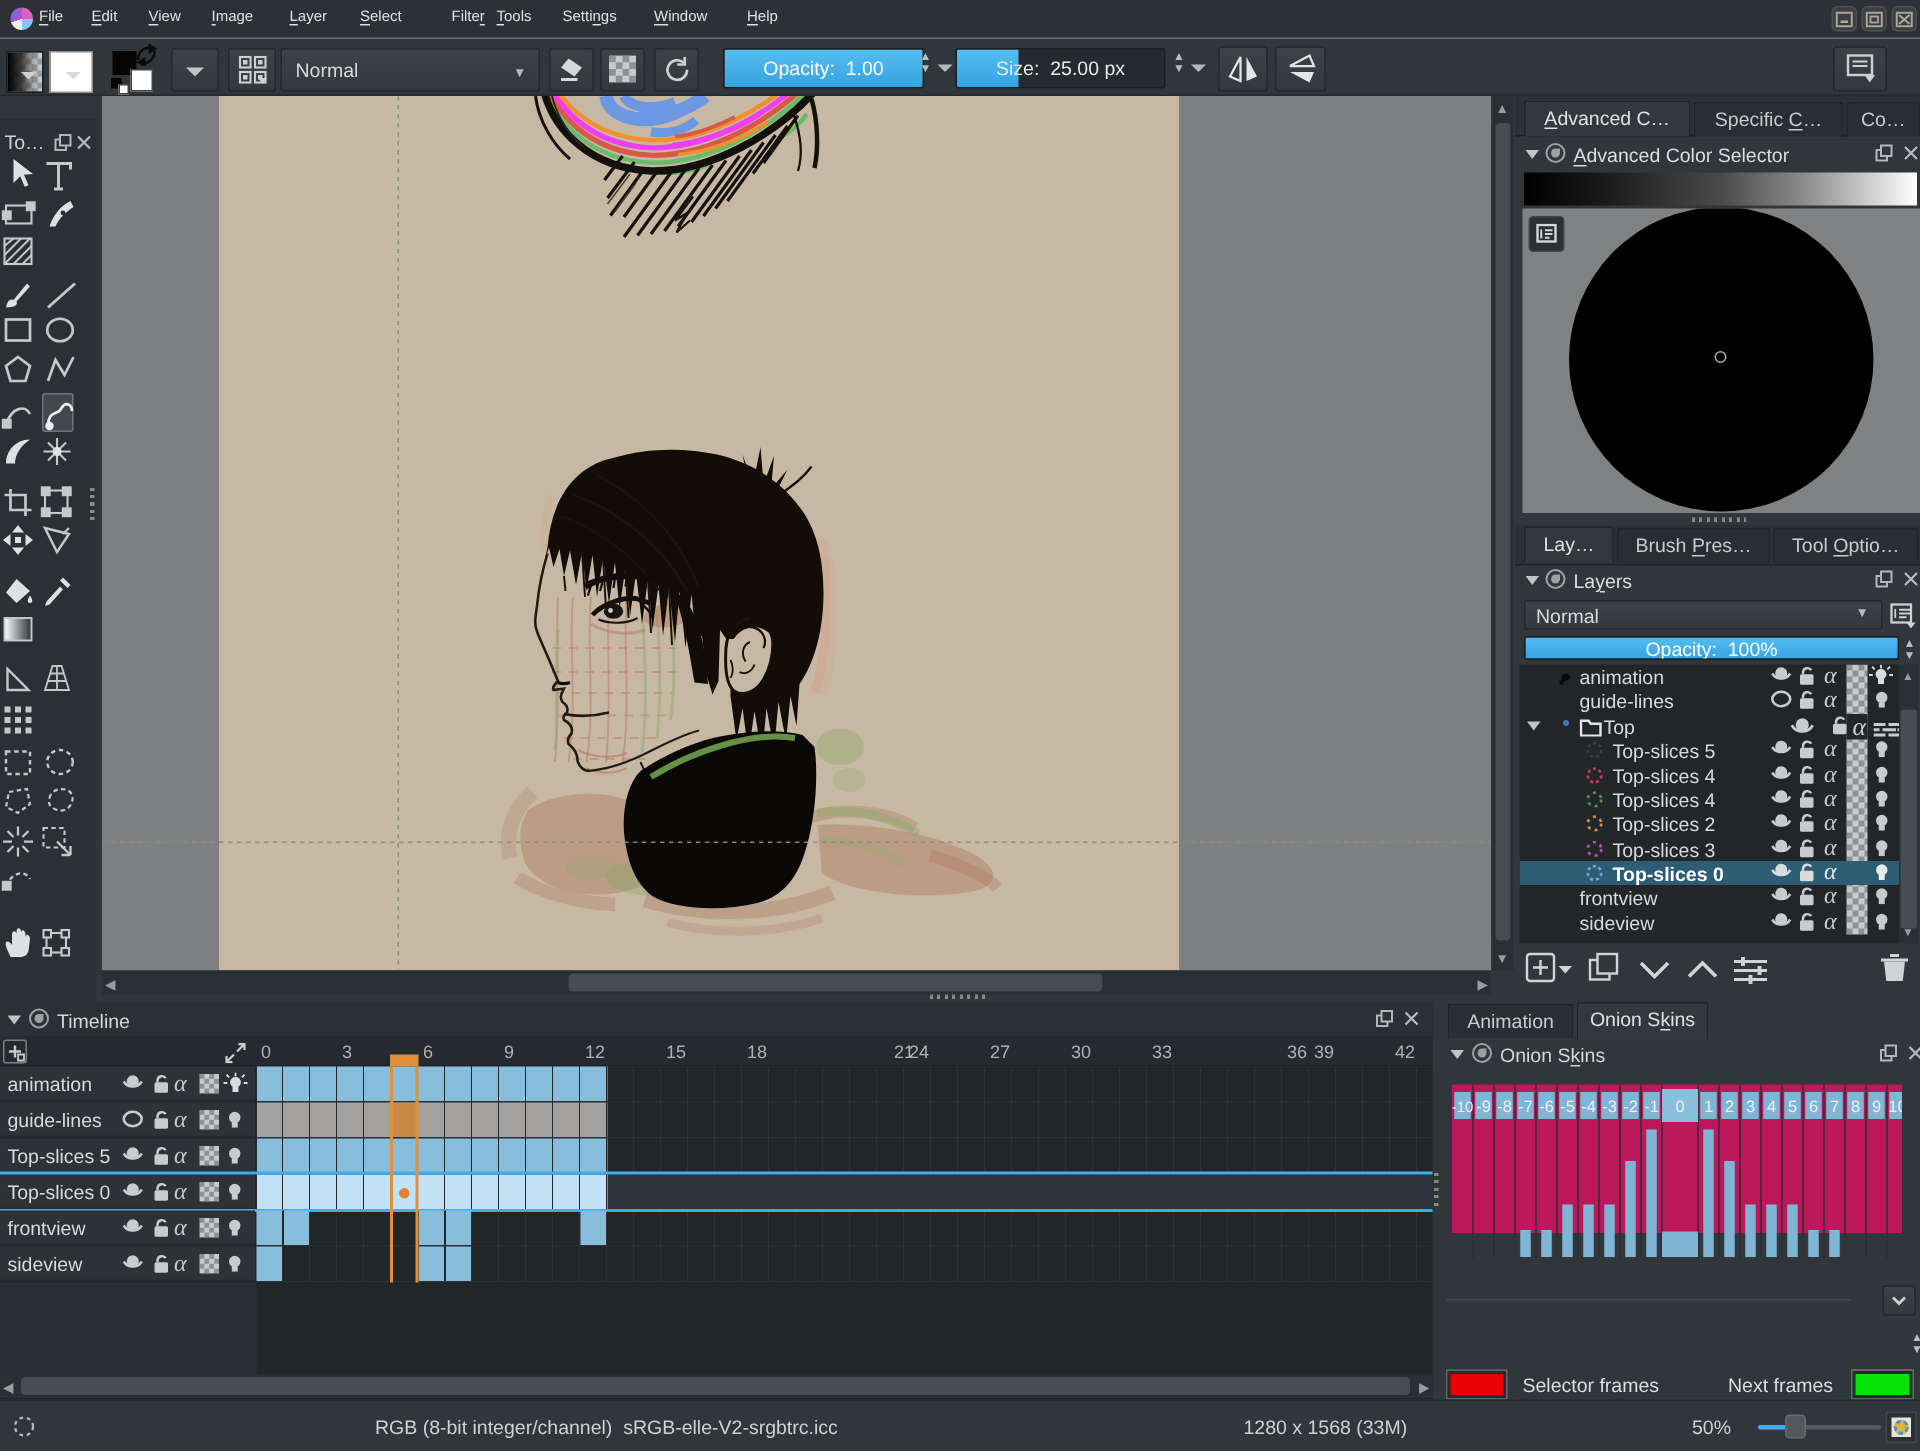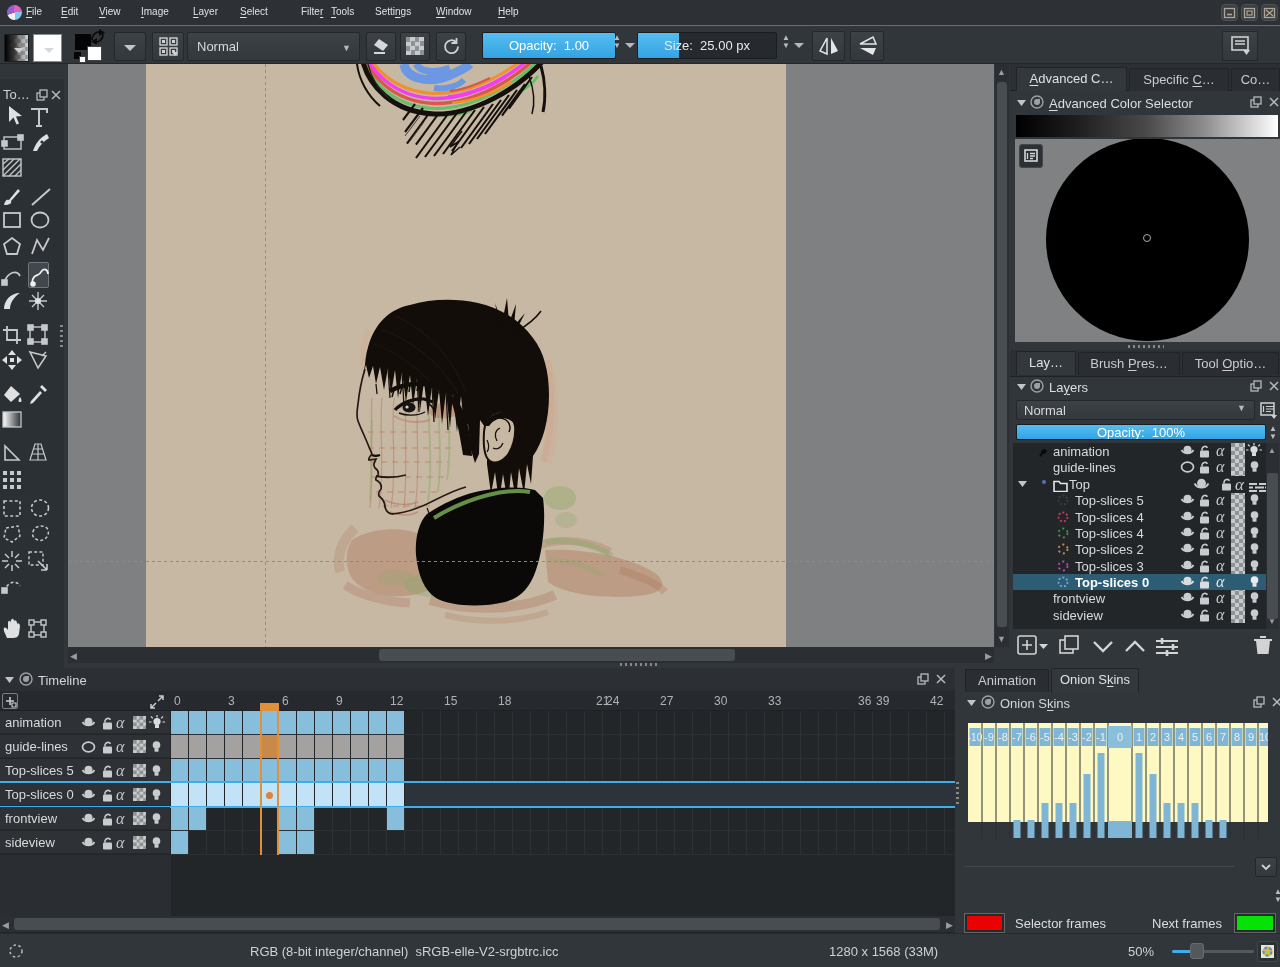--- a/index.html
+++ b/index.html
@@ -1011,21 +1011,21 @@
         <circle cx="7" cy="7" r="6" fill="none" stroke="#9da0a3" stroke-width="1.4"></circle>
         <path d="M7 4 a3 3 0 1 0 3 3 v-3 z" fill="#9da0a3"></path>
       </svg>
     <span class="abs" style="left:38px;top:28px;font-size:13px;color:#d5d6d7;">Onion S<u>k</u>ins</span>
     <svg class="abs" style="left:291px;top:28px" width="30" height="13">
       <rect x="1" y="4" width="7" height="7" fill="none" stroke="#b7babc" stroke-width="1.3"></rect>
       <rect x="4" y="1" width="7" height="7" fill="#31363b" stroke="#b7babc" stroke-width="1.3"></rect>
       <path d="M20 2 l8 8 M28 2 l-8 8" stroke="#b7babc" stroke-width="1.5"></path>
     </svg>
 
-    <div class="abs" style="left:6px;top:55px;width:300px;height:99px;background:#fef9c3;">
+    <div class="abs" style="left:6px;top:55px;width:300px;height:99px;background:#be185d;">
       <svg width="300" height="116">
         <g stroke="#2b2f34" stroke-width="1">
             <path d="M14 0 V116 M28 0 V116 M42 0 V116 M56 0 V116 M70 0 V116 M84 0 V116 M98 0 V116 M112 0 V116 M126 0 V116 M140 0 V116 M164 0 V116 M178 0 V116 M192 0 V116 M206 0 V116 M220 0 V116 M234 0 V116 M248 0 V116 M262 0 V116 M276 0 V116 M290 0 V116"></path>
           </g>
         <g font-family="Liberation Sans" font-size="11" fill="#edf0f2" text-anchor="middle">
         <rect x="1.5" y="5" width="11" height="18" fill="#7fb6d6"></rect>
             <text x="7" y="18" font-size="10">-10</text>
         <rect x="15.5" y="5" width="11" height="18" fill="#7fb6d6"></rect>
             <text x="21" y="18">-9</text>
         <rect x="29.5" y="5" width="11" height="18" fill="#7fb6d6"></rect>

